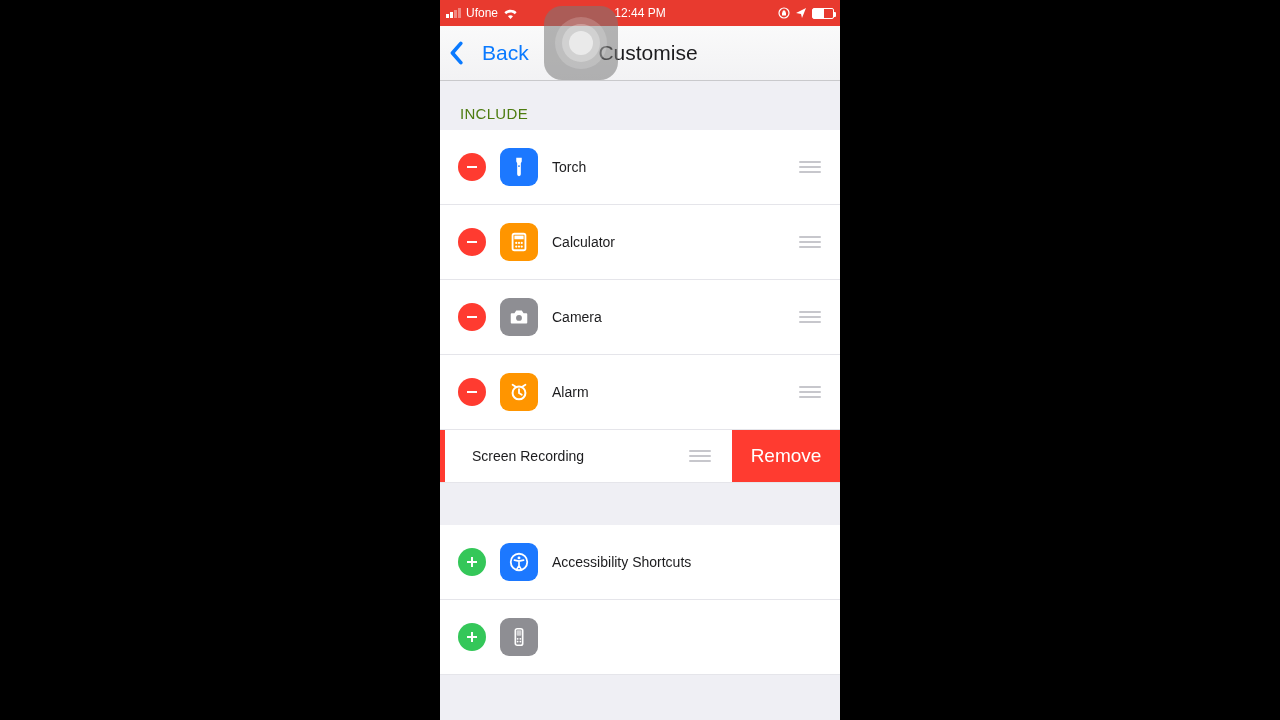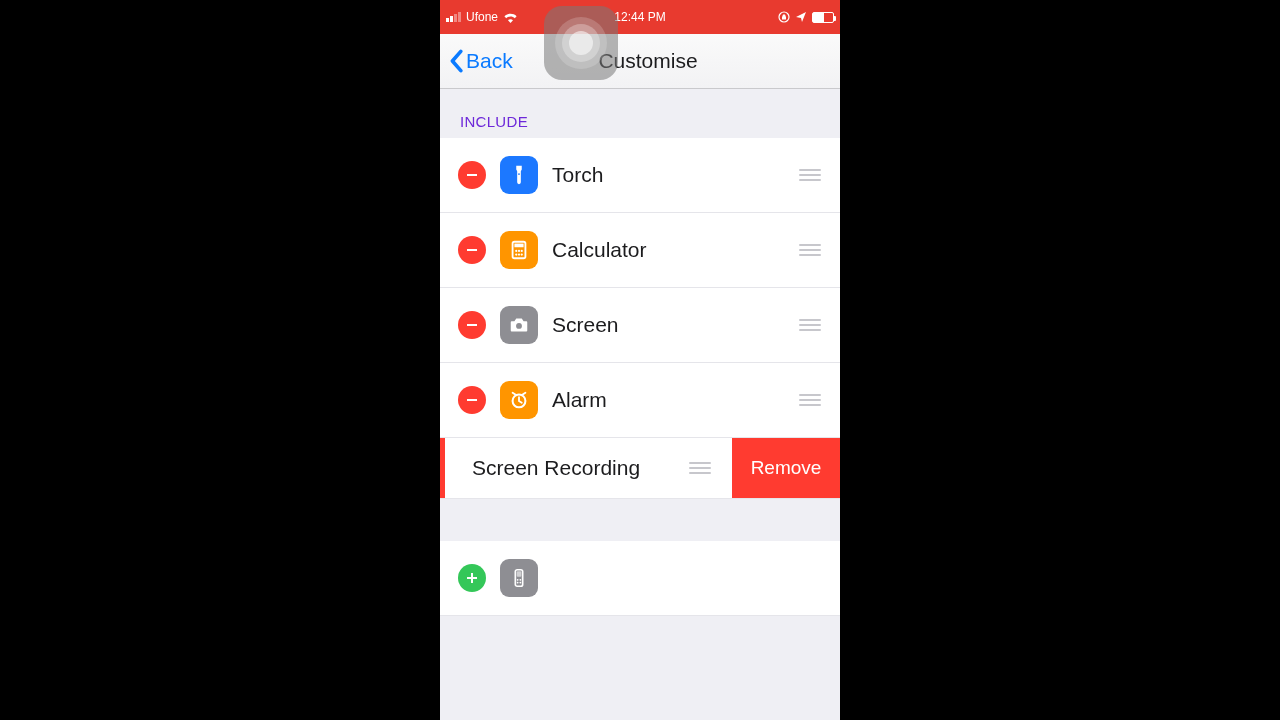--- a/index.html
+++ b/index.html
@@ -10,21 +10,21 @@
     left: 440px;
     top: 0;
     width: 400px;
     height: 720px;
     background: #efeff4;
     overflow: hidden;
   }
 
   
   .status-bar {
-    height: 34px;
+    height: 26px;
     background: #e83a2f;
     color: #fff;
     display: flex;
     align-items: center;
     padding: 0 6px;
     font-size: 12px;
     position: relative;
   }
   .sb-left { display: flex; align-items: center; gap: 5px; }
   .sb-center { position: absolute; left: 0; right: 0; text-align: center; font-weight: 400; }
@@ -55,31 +55,31 @@
 
   
   .navbar {
     height: 55px;
     background: linear-gradient(#fafafa,#f2f2f4);
     border-bottom: 1px solid #c9c9cc;
     display:flex; align-items:center;
     padding: 0 8px;
     position: relative;
   }
-  .back-btn { display:flex; align-items:flex-end; color:#0a7aff; font-size:21px; gap:2px; }
+  .back-btn { display:flex; align-items:flex-end; color:#0a7aff; font-size:21px; gap:18px; }
   .back-btn svg { width:16px; height:24px; }
   .nav-title {
     position:absolute; left:16px; right:0; text-align:center;
     font-size:21px; font-weight:400; color:#1c1c1e;
     pointer-events:none;
   }
 
   
   .content { height: calc(720px - 26px - 55px); overflow:hidden; }
-  .section-header { padding: 24px 20px 8px 20px; color:#6d28d9; font-size:15px; text-transform:uppercase; letter-spacing:.3px;}
+  .section-header { padding: 24px 20px 8px 20px; color:#4d7c0f; font-size:15px; text-transform:uppercase; letter-spacing:.3px;}
   .row {
     background:#fff;
     display:flex; align-items:center;
     padding: 18px 16px 18px 18px;
     border-bottom: 1px solid #e5e5ea;
     position: relative;
   }
   .row:first-of-type { border-top: 1px solid #e5e5ea; }
   .edit-btn {
     width:28px; height:28px; border-radius:50%;
@@ -94,21 +94,21 @@
 
   .app-icon {
     width:38px; height:38px; border-radius:9px;
     flex:0 0 38px;
     display:flex; align-items:center; justify-content:center;
     margin-right:14px;
     color:#fff;
   }
   .app-icon svg { width:22px; height:22px; }
 
-  .row-label { font-size:21px; color:#1c1c1e; flex:1 1 auto; }
+  .row-label { font-size:14px; color:#1c1c1e; flex:1 1 auto; }
 
   .drag-handle {
     width:28px; flex:0 0 28px;
     display:flex; flex-direction:column; gap:3px;
     align-items:center; justify-content:center;
   }
   .drag-handle span { width:22px; height:2px; background:#c7c7cc; border-radius:1px; }
 
   
   .row.swiped { padding-left: 12px; }
@@ -236,21 +236,21 @@
         <svg viewBox="0 0 14 14">
             <rect x="2" y="6" width="10" height="2" fill="#fff"></rect>
           </svg>
       </div>
       <div class="app-icon bg-gray">
         <svg viewBox="0 0 24 24" fill="#fff">
             <path d="M4 8h3l2-3h6l2 3h3a1 1 0 011 1v9a1 1 0 01-1 1H4a1 1 0 01-1-1V9a1 1 0 011-1z"></path>
             <circle cx="12" cy="13" r="3.2" fill="#8e8e93"></circle>
           </svg>
       </div>
-      <div class="row-label">Screen</div>
+      <div class="row-label">Camera</div>
       <div class="drag-handle">
           <span></span>
           <span></span>
           <span></span>
         </div>
     </div>
 
     <div class="row">
       <div class="edit-btn edit-remove">
         <svg viewBox="0 0 14 14">
@@ -279,20 +279,36 @@
           <span></span>
           <span></span>
           <span></span>
         </div>
       <div class="remove-action">Remove</div>
     </div>
 
     <div class="gap"></div>
 
 
+    <div class="row">
+      <div class="edit-btn edit-add">
+        <svg viewBox="0 0 14 14">
+            <rect x="2" y="6" width="10" height="2" fill="#fff"></rect>
+            <rect x="6" y="2" width="2" height="10" fill="#fff"></rect>
+          </svg>
+      </div>
+      <div class="app-icon bg-blue">
+        <svg viewBox="0 0 24 24" fill="#fff">
+            <circle cx="12" cy="12" r="9" fill="none" stroke="#fff" stroke-width="2"></circle>
+            <circle cx="12" cy="7.5" r="1.6"></circle>
+            <path d="M7 10l5 1 5-1M12 11v5m0 0l-2.5 4M12 16l2.5 4" stroke="#fff" stroke-width="1.8" fill="none" stroke-linecap="round"></path>
+          </svg>
+      </div>
+      <div class="row-label">Accessibility Shortcuts</div>
+    </div>
 
     <div class="row">
       <div class="edit-btn edit-add">
         <svg viewBox="0 0 14 14">
             <rect x="2" y="6" width="10" height="2" fill="#fff"></rect>
             <rect x="6" y="2" width="2" height="10" fill="#fff"></rect>
           </svg>
       </div>
       <div class="app-icon bg-gray2">
         <svg viewBox="0 0 24 24" fill="#fff">

